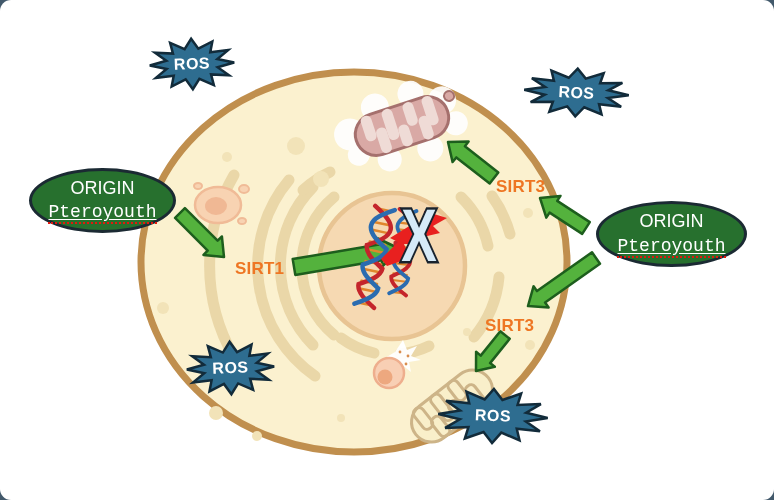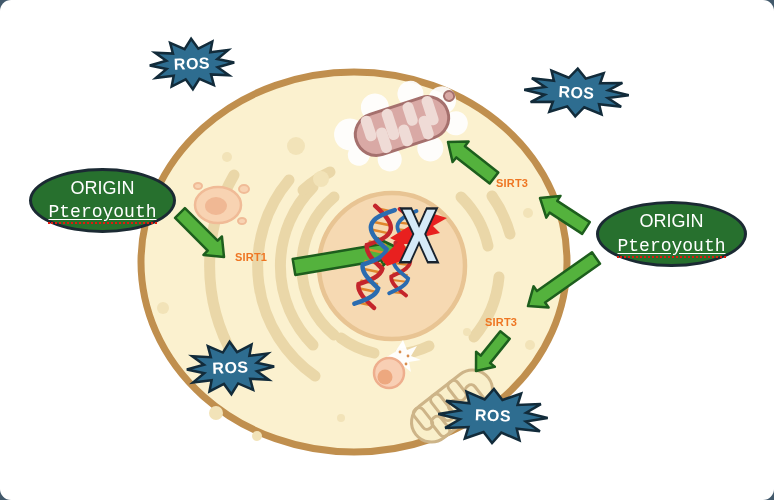--- a/index.html
+++ b/index.html
@@ -6,21 +6,21 @@
   body{width:774px;height:500px;background:#42596b;font-family:"Liberation Sans",sans-serif;}
   .frame{position:relative;width:774px;height:500px;background:#ffffff;border-radius:11px;overflow:hidden;}
   .scene{position:absolute;left:0;top:0;}
   .badge{position:absolute;display:flex;align-items:center;justify-content:center;}
   .badge svg{position:absolute;left:0;top:0;width:100%;height:100%;overflow:visible;}
   .badge-label{position:relative;color:#ffffff;font-size:16px;font-weight:600;letter-spacing:.5px;}
   .oval{position:absolute;box-sizing:border-box;background:#27702e;border:3px solid #1b2a33;
         border-radius:50%;color:#ffffff;display:flex;flex-direction:column;align-items:center;
         justify-content:center;font-size:18px;line-height:1.3;text-align:center;}
   .p-word{text-decoration:underline;text-underline-offset:2px;border-bottom:2px dotted #e3170d;padding-bottom:0px;font-family:Liberation Mono, monospace;}
-  .enzyme{position:absolute;color:#ee7623;font-weight:700;font-size:11px;letter-spacing:.2px;}
+  .enzyme{position:absolute;color:#ee7623;font-weight:700;font-size:17px;letter-spacing:.2px;}
 </style>
 </head>
 <body>
 
 <div class="frame">
 
   <svg class="scene" width="774" height="500" viewBox="0 0 774 500">
 
     <ellipse cx="354" cy="262" rx="213" ry="190" fill="#fbf1cf" stroke="#c08f4e" stroke-width="7"></ellipse>
 
@@ -192,17 +192,17 @@
   <div class="oval" style="left:29px;top:168px;width:147px;height:65px">
     <div>ORIGIN</div>
     <div><span class="p-word">Pteroyouth</span></div>
   </div>
 
   <div class="oval" style="left:596px;top:201px;width:151px;height:66px">
     <div>ORIGIN</div>
     <div><span class="p-word">Pteroyouth</span></div>
   </div>
 
-  <div class="enzyme" style="left:235px;top:251px">SIRT1</div>
+  <div class="enzyme" style="left:235px;top:259px">SIRT1</div>
   <div class="enzyme" style="left:496px;top:177px">SIRT3</div>
   <div class="enzyme" style="left:485px;top:316px">SIRT3</div>
 
 </div>
 
 </body></html>

